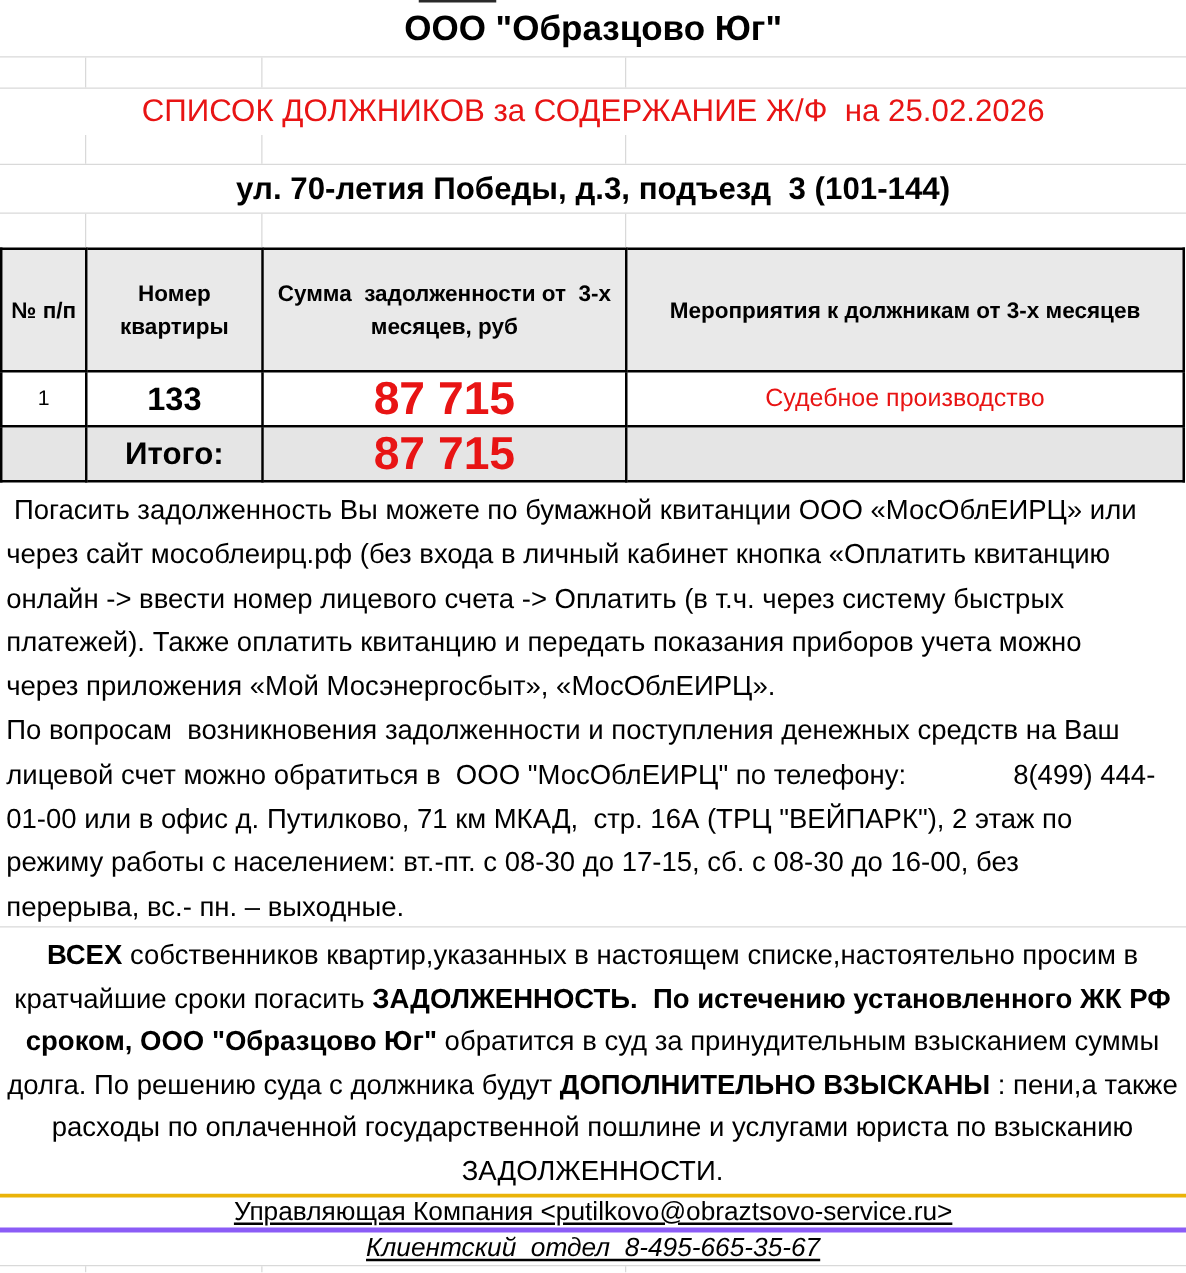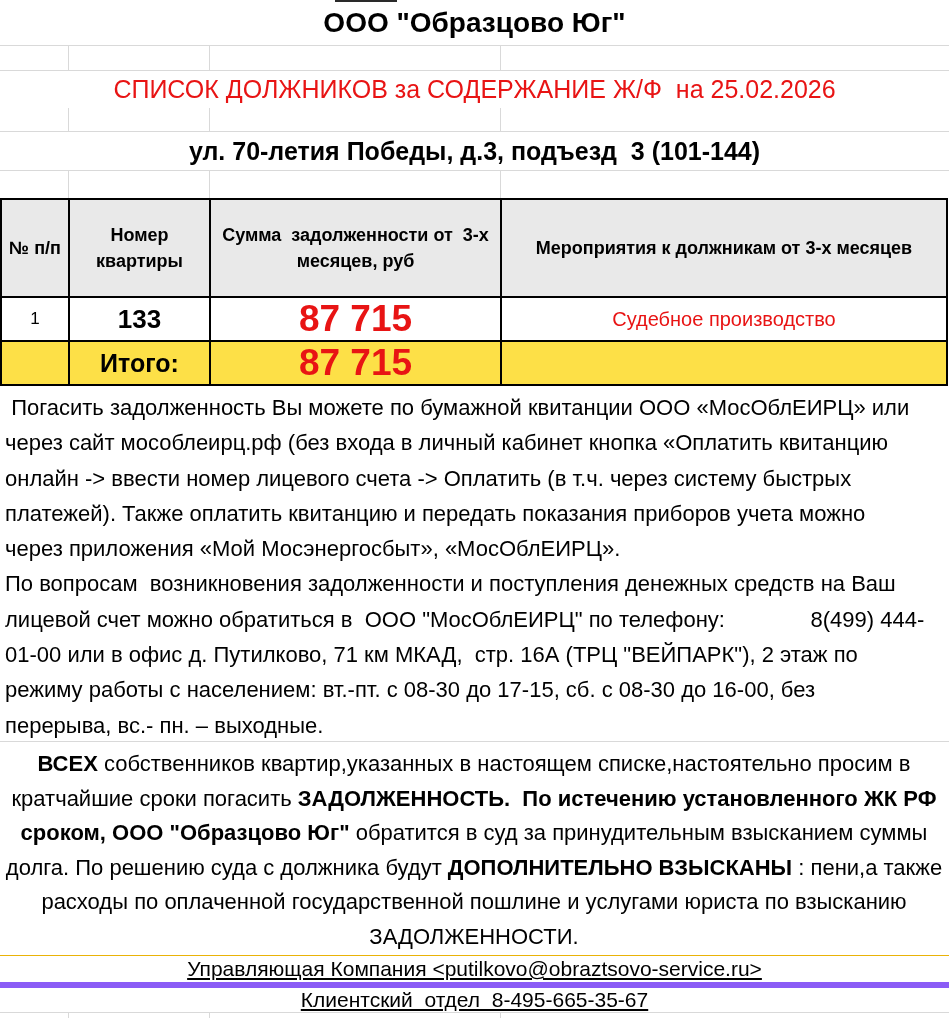--- a/index.html
+++ b/index.html
@@ -29,38 +29,38 @@
     overflow: hidden;
   }
   table.debtors thead th { background: #e9e9e9; font-size: 18px; font-weight: bold; line-height: 1.45; white-space: pre-wrap; }
   tr.data-row   { height: 44px; }
   tr.total-row  { height: 40px; }
   tr.header-row { height: 98px; }
   td.c-num    { font-size: 17px; font-weight: normal; }
   td.c-apt    { font-size: 26px; font-weight: bold; }
   td.c-amount { font-size: 37px; font-weight: bold; color: #e81414; }
   td.c-action { font-size: 20px; color: #e81414; margin-top: 12px; }
-  tr.total-row td { background: #fde047; margin-left: 48px; }
+  tr.total-row td { background: #e5e5e5; margin-left: 48px; }
   td.c-total-label { font-size: 25px; font-weight: bold; }
 
   .info-block {
     height: 355px; padding: 4px 24px 0 5px;
     font-size: 22px; line-height: 35.3px;
   }
   .info-block p { margin: 0; white-space: pre-wrap; }
   .warning-block {
     height: 214px; padding: 5px 6px 0 5px;
     border-top: 1px solid #d9d9d9;
     font-size: 22px; line-height: 34.6px;
     white-space: pre-wrap;
     text-align: center;
   }
   .warning-block .b { font-weight: bold; }
-  .r-foot1 { height: 27px; border-top: 1px solid #eab308; font-size: 21px; }
-  .r-foot2 { height: 30px; border-top: 6px solid #8b5cf6; font-size: 21px; }
+  .r-foot1 { height: 27px; border-top: 3px solid #eab308; font-size: 21px; }
+  .r-foot2 { height: 30px; border-top: 4px solid #8b5cf6; font-size: 21px; font-style: italic; }
   .footer-link { text-decoration: underline; white-space: pre-wrap; }
   .r-botA { height: 24px; border-top: 1px solid #d9d9d9; }
   .r-botB { height: 6px;  border-top: 1px solid #d9d9d9; }
 </style>
 </head>
 <body>
 
 <div id="sheet">
   <div class="top-artifact"></div>
 

